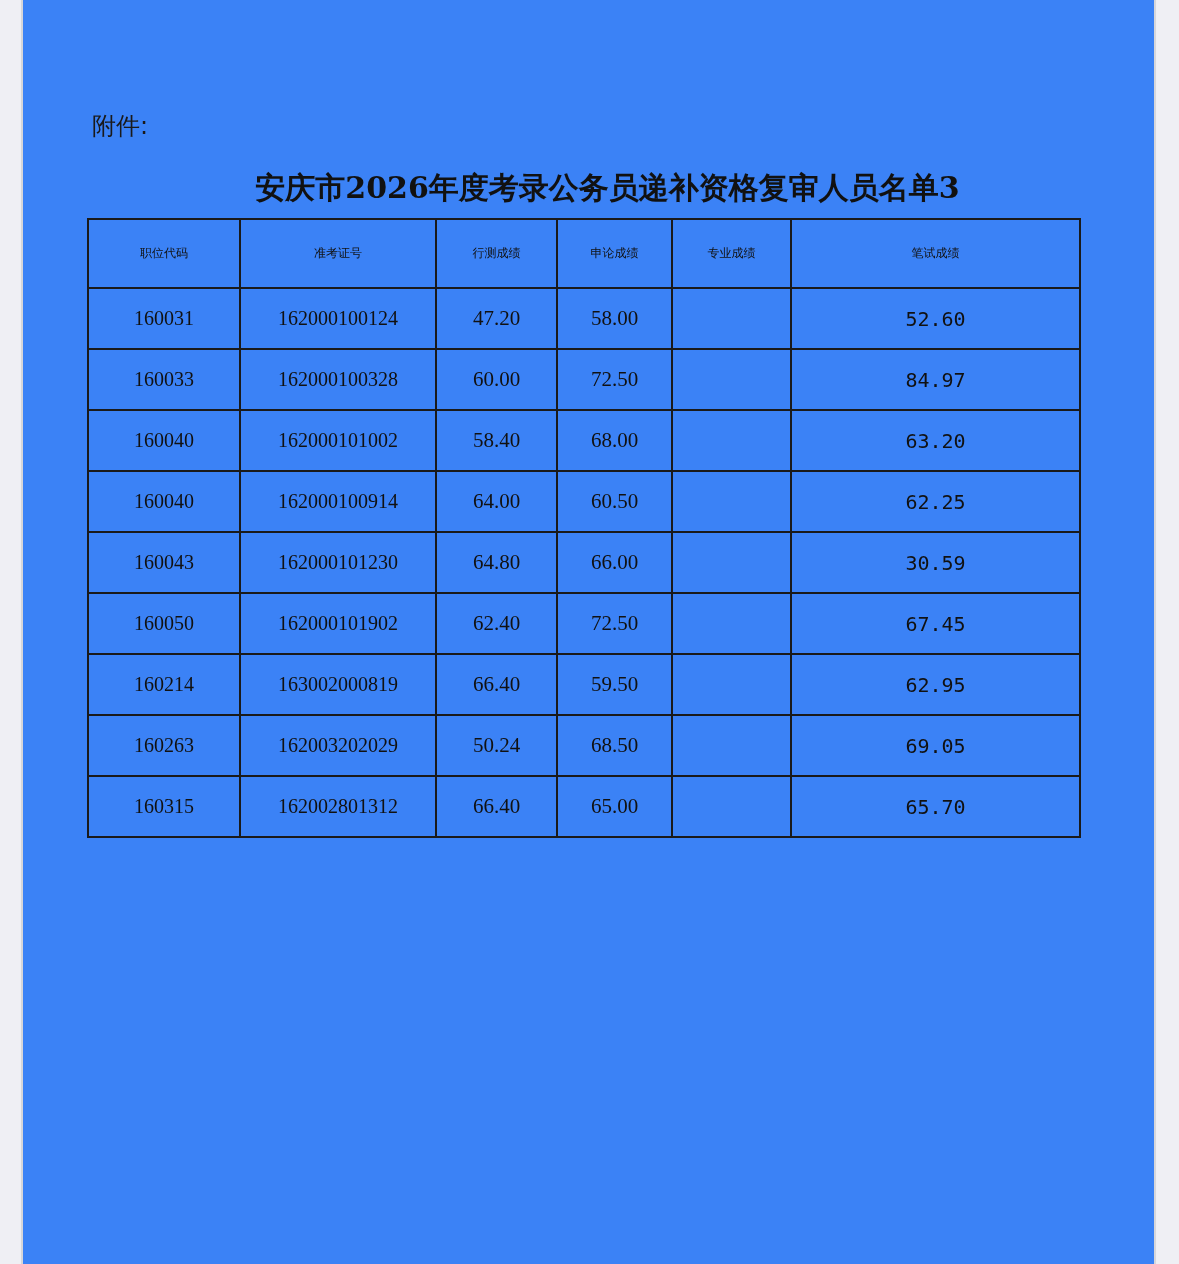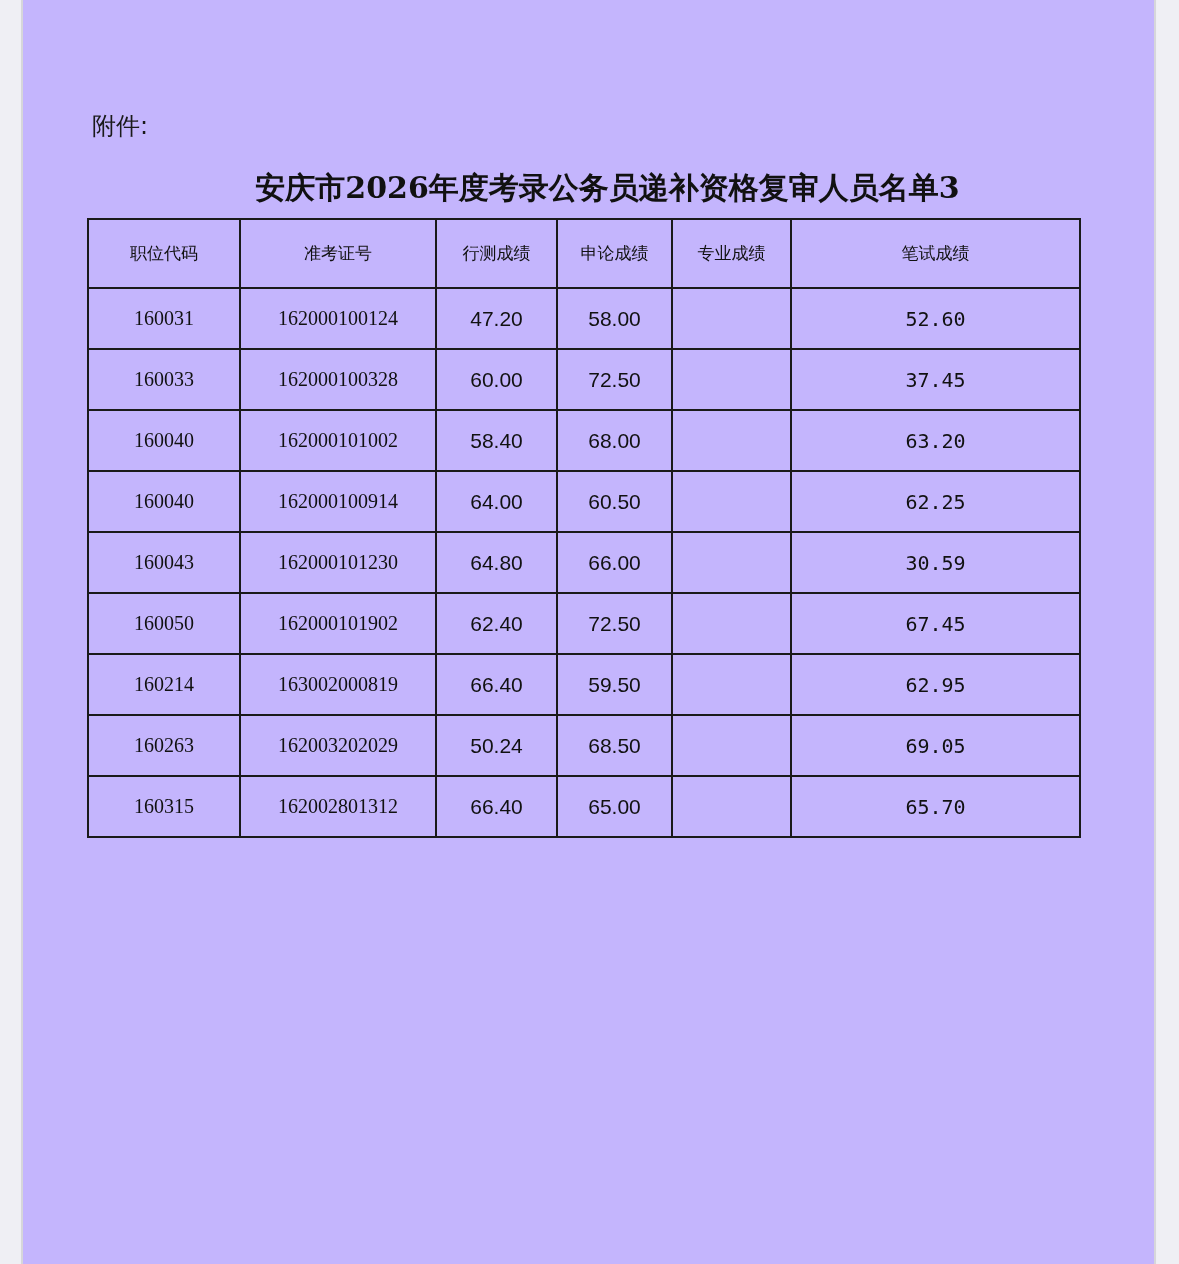--- a/index.html
+++ b/index.html
@@ -13,21 +13,21 @@
       position: relative;
       overflow: hidden;
       font-family: "DejaVu Sans", sans-serif;
     }
     .page {
       position: absolute;
       left: 23px;
       top: 0;
       width: 1131px;
       height: 1264px;
-      background: #c4b5fd;
+      background: #3b82f6;
       box-shadow: -1px 0 2px rgba(0,0,0,0.10), 1px 0 2px rgba(0,0,0,0.10);
     }
     .page::before, .page::after {
       content: "";
       position: absolute;
       top: 0;
       bottom: 0;
       width: 2px;
       background: #d6d6da;
     }
@@ -68,30 +68,30 @@
       border: 2px solid #1a1a1a;
       text-align: center;
       vertical-align: middle;
       padding: 0;
       color: #111;
     }
     table.score-table th {
       height: 67px;
       font-family: "DejaVu Sans", sans-serif;
       font-weight: normal;
-      font-size: 17px;
+      font-size: 12px;
       margin-top: 15px;
     }
     table.score-table td {
       height: 59px;
       font-family: Liberation Serif, serif;
       font-size: 20px;
     }
     table.score-table td.mono {
-      font-family: Liberation Sans, sans-serif;
+      font-family: Liberation Serif, serif;
       font-size: 21px;
     }
     table.score-table td.written {
       font-family: "DejaVu Sans Mono", monospace;
       font-size: 20px;
       margin-left: 21px;
     }
   </style>
 </head>
 <body>
@@ -127,21 +127,21 @@
         <td class="mono">58.00</td>
         <td></td>
         <td class="written">52.60</td>
       </tr>
       <tr>
         <td>160033</td>
         <td>162000100328</td>
         <td class="mono">60.00</td>
         <td class="mono">72.50</td>
         <td></td>
-        <td class="written">37.45</td>
+        <td class="written">84.97</td>
       </tr>
       <tr>
         <td>160040</td>
         <td>162000101002</td>
         <td class="mono">58.40</td>
         <td class="mono">68.00</td>
         <td></td>
         <td class="written">63.20</td>
       </tr>
       <tr>

